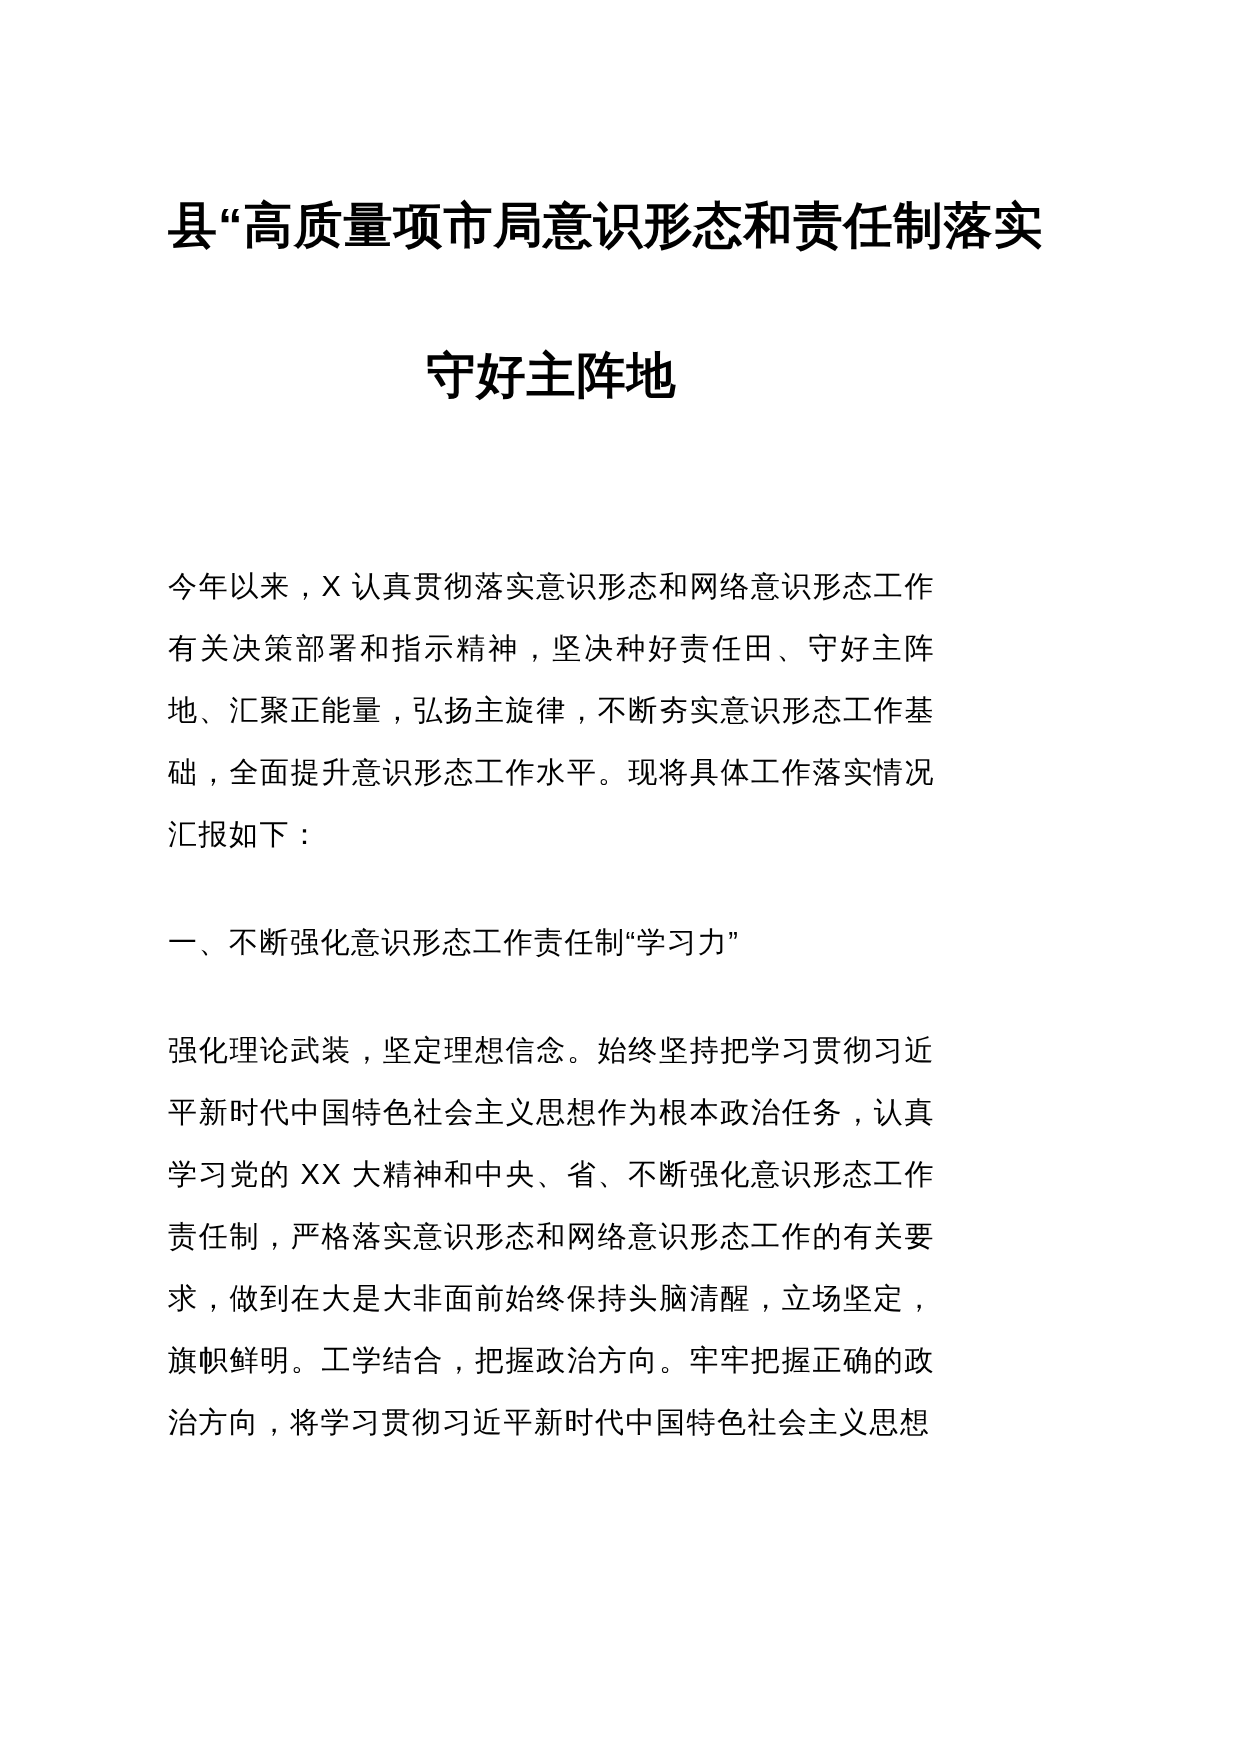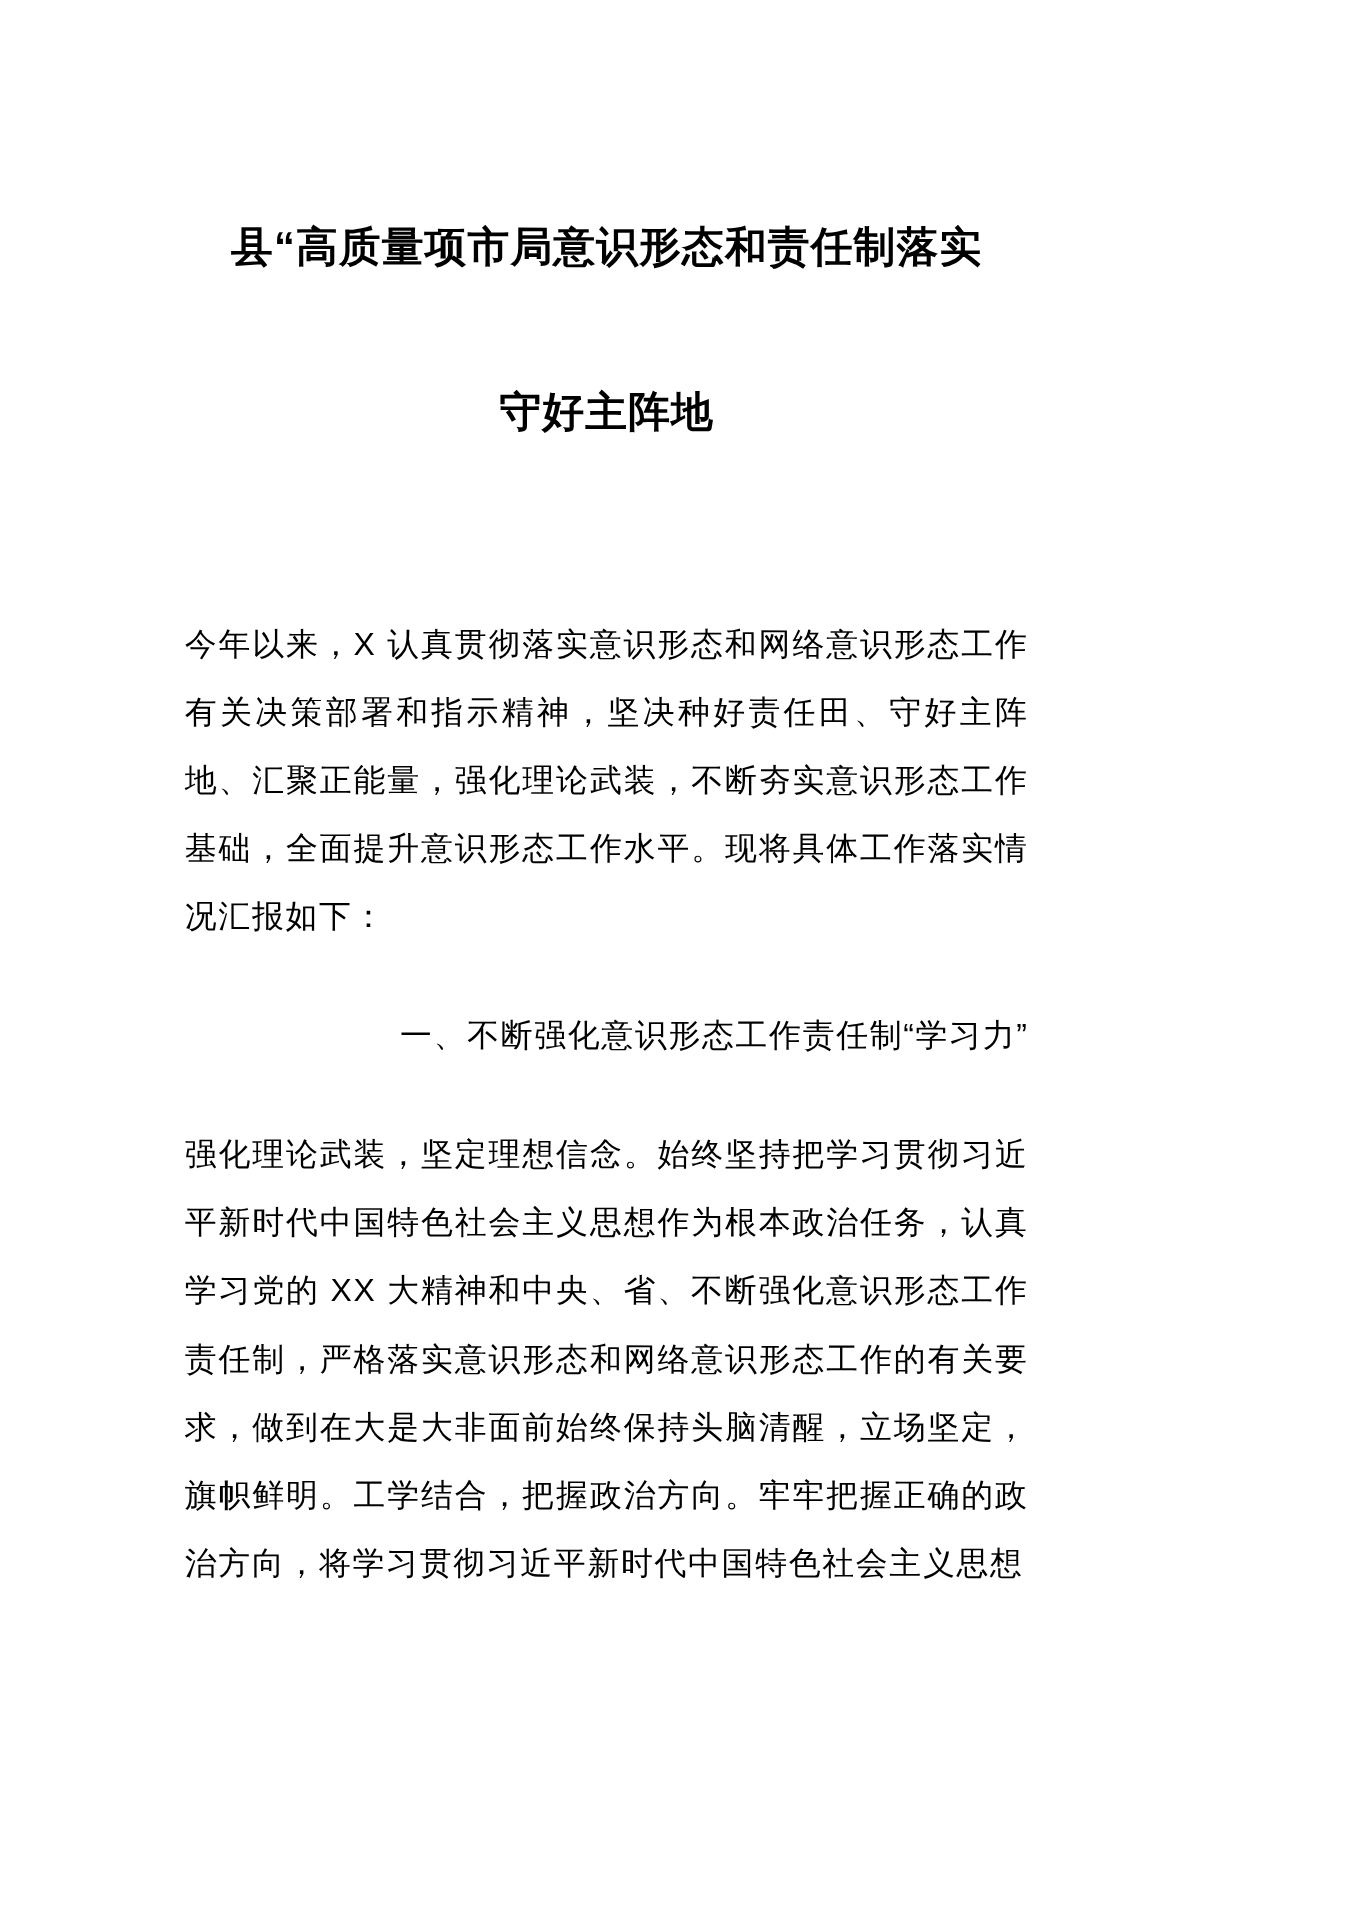--- a/index.html
+++ b/index.html
@@ -15,21 +15,21 @@
     background: #ffffff;
     box-sizing: border-box;
     padding: 150px 305px 0 168px;
     overflow: hidden;
     color: #000000;
     font-family: "Liberation Sans", "DejaVu Sans", sans-serif;
   }
   .doc-title {
     margin: 0 0 105px 0;
     text-align: center;
-    font-size: 38px;
+    font-size: 49px;
     font-weight: 800;
     line-height: 150px;
     letter-spacing: 1px;
     color: #000000;
   }
   .doc-title .title-line {
     display: block;
     white-space: nowrap;
   }
   .para {
@@ -38,32 +38,32 @@
     line-height: 62px;
     text-align: justify;
     letter-spacing: 1.5px;
     color: #000000;
     word-break: break-all;
   }
   .para:first-of-type {
     margin-top: 0;
   }
   .heading-para {
-    text-align: right;
+    text-align: left;
   }
 </style>
 </head>
 <body>
 
 <div class="page">
 
   <h1 class="doc-title">
     <span class="title-line">县“高质量项市局意识形态和责任制落实</span>
     <span class="title-line">守好主阵地</span>
   </h1>
 
-  <p class="para body-para">今年以来，X 认真贯彻落实意识形态和网络意识形态工作有关决策部署和指示精神，坚决种好责任田、守好主阵地、汇聚正能量，强化理论武装，不断夯实意识形态工作基础，全面提升意识形态工作水平。现将具体工作落实情况汇报如下：</p>
+  <p class="para body-para">今年以来，X 认真贯彻落实意识形态和网络意识形态工作有关决策部署和指示精神，坚决种好责任田、守好主阵地、汇聚正能量，弘扬主旋律，不断夯实意识形态工作基础，全面提升意识形态工作水平。现将具体工作落实情况汇报如下：</p>
 
   <p class="para heading-para">一、不断强化意识形态工作责任制“学习力”</p>
 
   <p class="para body-para">强化理论武装，坚定理想信念。始终坚持把学习贯彻习近平新时代中国特色社会主义思想作为根本政治任务，认真学习党的 XX 大精神和中央、省、不断强化意识形态工作责任制，严格落实意识形态和网络意识形态工作的有关要求，做到在大是大非面前始终保持头脑清醒，立场坚定，旗帜鲜明。工学结合，把握政治方向。牢牢把握正确的政治方向，将学习贯彻习近平新时代中国特色社会主义思想</p>
 
 </div>
 
 </body></html>

